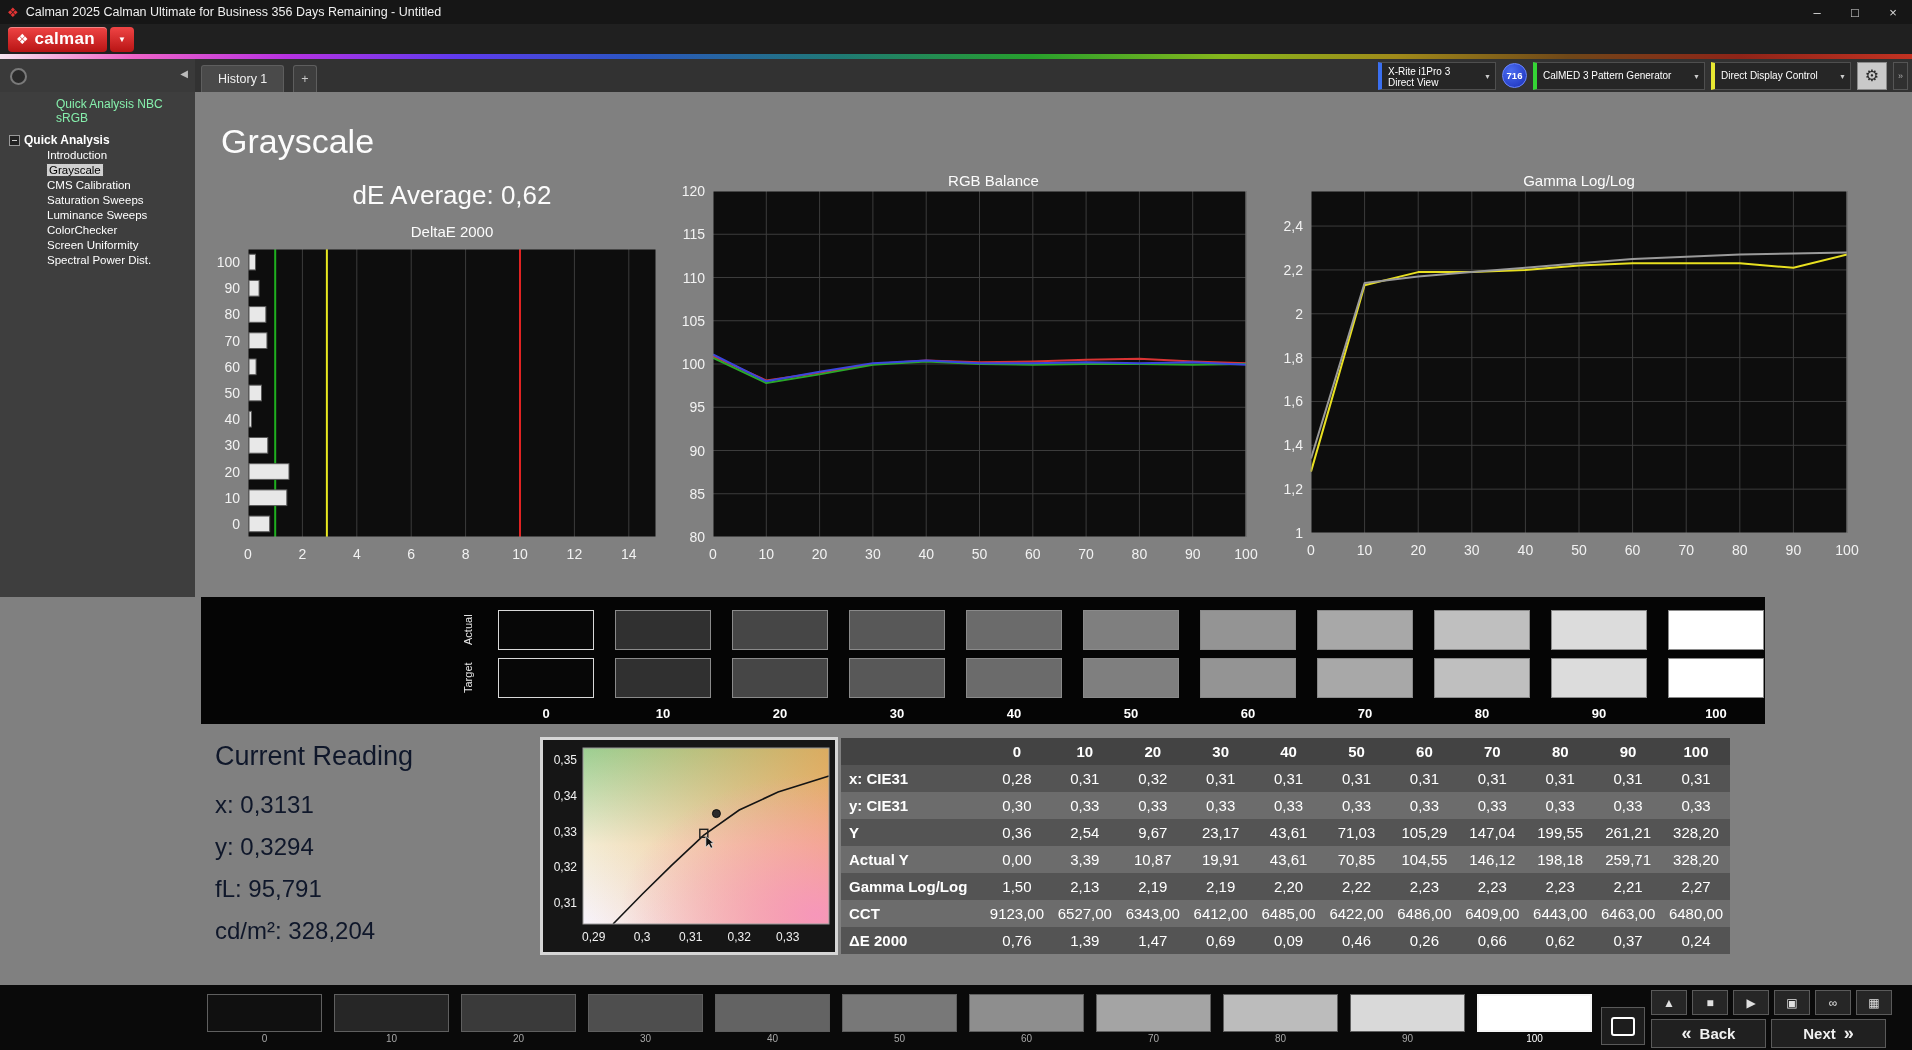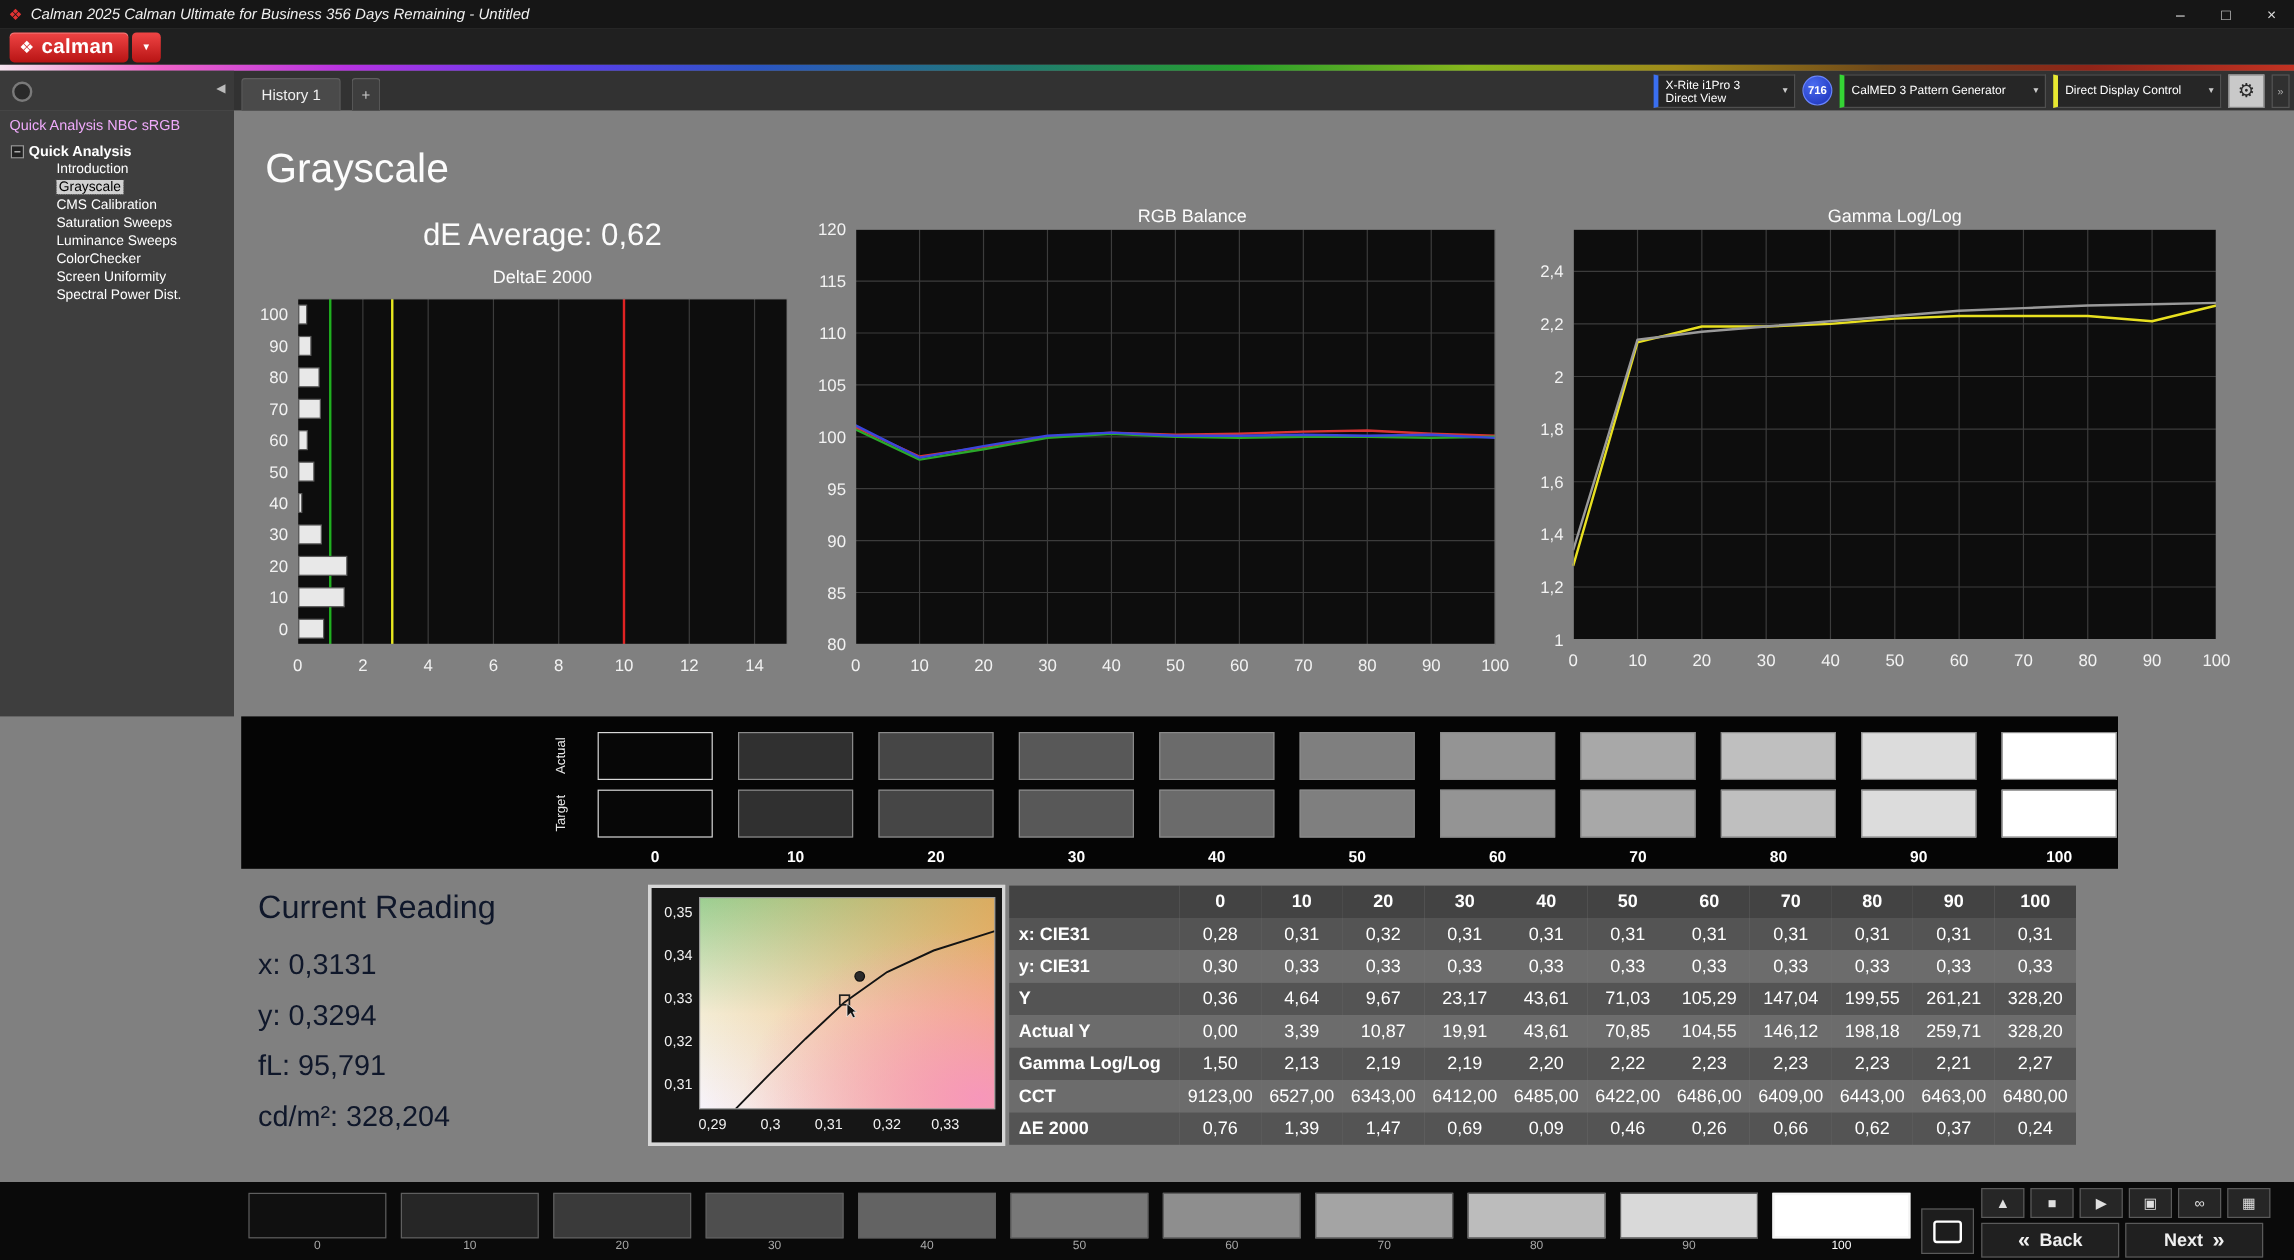--- a/index.html
+++ b/index.html
@@ -2,21 +2,21 @@
 <html><head>
 <meta charset="utf-8">
 <style>
   html,body{margin:0;padding:0;background:#555;}
   .app{position:relative;width:1912px;height:1050px;background:#808080;overflow:hidden;
        font-family:"Liberation Sans",sans-serif;-webkit-font-smoothing:antialiased;}
   
   .titlebar{position:absolute;top:0;left:0;width:100%;height:24px;background:#161616;color:#f0f0f0;
             display:flex;align-items:center;z-index:5;}
   .app-icon{color:#e23333;font-size:13px;margin:0 7px;}
-  .title-text{font-size:12.5px;font-style:italic;}
+  .title-text{font-size:12.5px;}
   .win-btns{margin-left:auto;display:flex;}
   .win-btn{width:38px;height:24px;display:flex;align-items:center;justify-content:center;font-size:13px;color:#ddd;cursor:default;}
   
   .logobar{position:absolute;top:24px;left:0;width:100%;height:30px;background:#202020;display:flex;align-items:center;}
   .calman-logo{margin-left:8px;height:25px;padding:0 12px 0 8px;background:linear-gradient(180deg,#f04545,#b81414);
                border-radius:4px;display:flex;align-items:center;gap:6px;box-shadow:inset 0 1px 0 rgba(255,255,255,.35);}
   .logo-mark{color:#fff;font-size:14px;}
   .logo-text{color:#fff;font-size:17px;font-weight:bold;letter-spacing:.3px;}
   .logo-arrow{margin-left:3px;width:24px;height:25px;background:linear-gradient(180deg,#f04545,#b81414);border-radius:4px;
               color:#fff;font-size:8px;display:flex;align-items:center;justify-content:center;}
@@ -35,21 +35,21 @@
       padding:3px 16px 3px 6px;height:28px;box-sizing:border-box;font-size:10px;line-height:11px;}
   .dd-single{display:flex;align-items:center;}
   .dd-meter{width:118px;} .dd-pattern{width:172px;} .dd-display{width:140px;}
   .dd-arrow{position:absolute;right:4px;top:50%;transform:translateY(-50%);font-size:7px;color:#ccc;}
   .badge{width:25px;height:25px;border-radius:50%;background:radial-gradient(circle at 35% 30%,#4a6cf0,#1a2fb8);
          border:1px solid #6a86ff;color:#fff;font-size:9.5px;font-weight:bold;display:flex;align-items:center;justify-content:center;box-sizing:border-box;}
   .gear-btn{width:30px;height:28px;background:#c9c9c9;border:1px solid #8a8a8a;color:#2a2a2a;font-size:16px;padding:0;}
   .edge-btn{width:15px;height:28px;background:#303030;border:1px solid #555;color:#aaa;font-size:9px;padding:0;}
   
   .sidebar{position:absolute;left:0;top:92px;width:195px;height:505px;background:#3e3e3e;color:#fff;}
-  .sidebar-header{font-size:12px;color:#f0abfc;padding:5px 8px 7px;}
+  .sidebar-header{font-size:12px;color:#86efac;padding:5px 8px 7px;margin-left:48px;}
   .tree-root{font-size:12px;font-weight:bold;padding-left:24px;position:relative;height:16px;line-height:16px;}
   .expander{position:absolute;left:9px;top:3px;width:9px;height:9px;border:1px solid #999;background:#222;box-sizing:content-box;}
   .expander::after{content:"";position:absolute;left:2px;top:4px;width:5px;height:1px;background:#ccc;}
   .tree-item{padding-left:47px;height:15px;line-height:15px;font-size:11.5px;white-space:nowrap;}
   .tree-item .sel{background:#d0d0d0;color:#000;outline:1px dotted #444;padding:0 2px;}
   
   .main{position:absolute;left:195px;top:92px;width:1717px;height:505px;}
   .main .hd,.main .lbl{position:absolute;color:#fcfcfc;}
   .h-grayscale{left:26px;top:30px;font-size:34px;}
   .h-de{left:53px;top:88px;width:408px;text-align:center;font-size:26px;}
@@ -445,21 +445,21 @@
       <div class="td even">0,33</div>
       <div class="td even">0,33</div>
       <div class="td even">0,33</div>
       <div class="td even">0,33</div>
       <div class="td even">0,33</div>
       <div class="td even">0,33</div>
       <div class="td even">0,33</div>
       <div class="td even">0,33</div>
       <div class="rl odd">Y</div>
       <div class="td odd">0,36</div>
-      <div class="td odd">4,64</div>
+      <div class="td odd">2,54</div>
       <div class="td odd">9,67</div>
       <div class="td odd">23,17</div>
       <div class="td odd">43,61</div>
       <div class="td odd">71,03</div>
       <div class="td odd">105,29</div>
       <div class="td odd">147,04</div>
       <div class="td odd">199,55</div>
       <div class="td odd">261,21</div>
       <div class="td odd">328,20</div>
       <div class="rl even">Actual Y</div>

